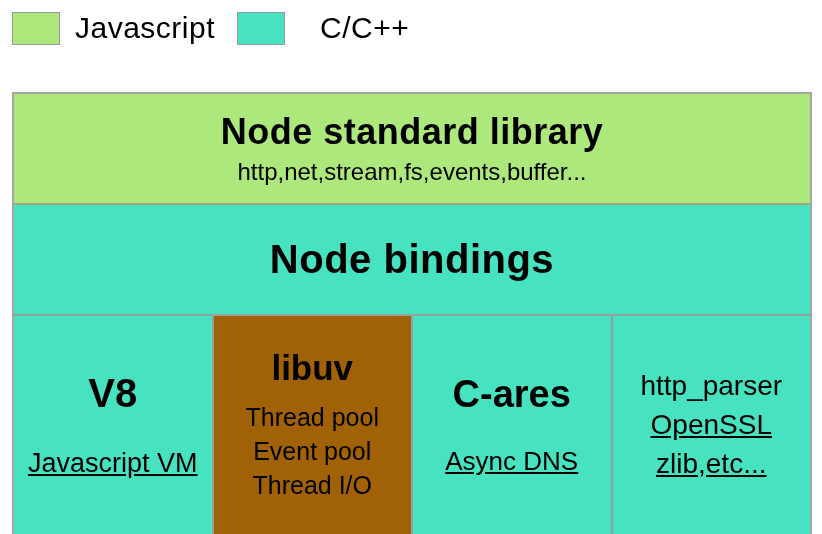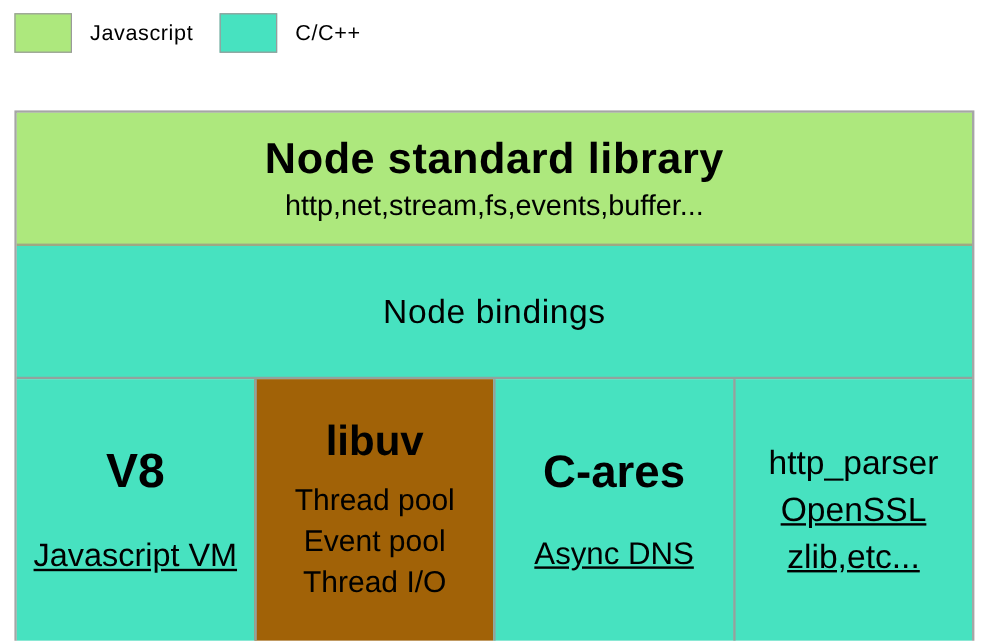--- a/index.html
+++ b/index.html
@@ -11,28 +11,28 @@
     position:relative;
     overflow:hidden;
   }
 
   
   .legend {
     position:absolute; left:12px; top:11px;
     display:flex; align-items:center;
   }
   .legend-item { display:flex; align-items:center; }
-  .legend-item + .legend-item { margin-left:22px; }
+  .legend-item + .legend-item { margin-left:22px;gap:20px; }
   .swatch {
     width:48px; height:33px;
     border:1px solid #9a9a9a;
     box-sizing:border-box;
   }
   .legend-label {
-    font-size:18px;
+    font-size:30px;
     margin-left:15px;
     letter-spacing:0.5px;
   }
 
   
   .diagram {
     position:absolute; left:12px; top:92px;
     width:800px; height:444px;
     box-sizing:border-box;
     border:2px solid #a6a6a6;
@@ -49,21 +49,21 @@
     font-size:36px; font-weight:bold;
     letter-spacing:0.5px;
   }
   .stdlib-subtitle {
     font-size:24px; margin-top:5px;
   }
   .row-bindings {
     height:109px; flex:0 0 109px;
     border-bottom:2px solid #93a29d;
     display:flex; align-items:center; justify-content:center;
-    font-size:28px; font-weight:normal;
+    font-size:40px; font-weight:bold;
     letter-spacing:0.5px;
   }
   .row-columns {
     flex:1; display:flex;
   }
   .col {
     flex:1 1 0;
     display:flex; flex-direction:column;
     align-items:center; justify-content:center;
     text-align:center;

